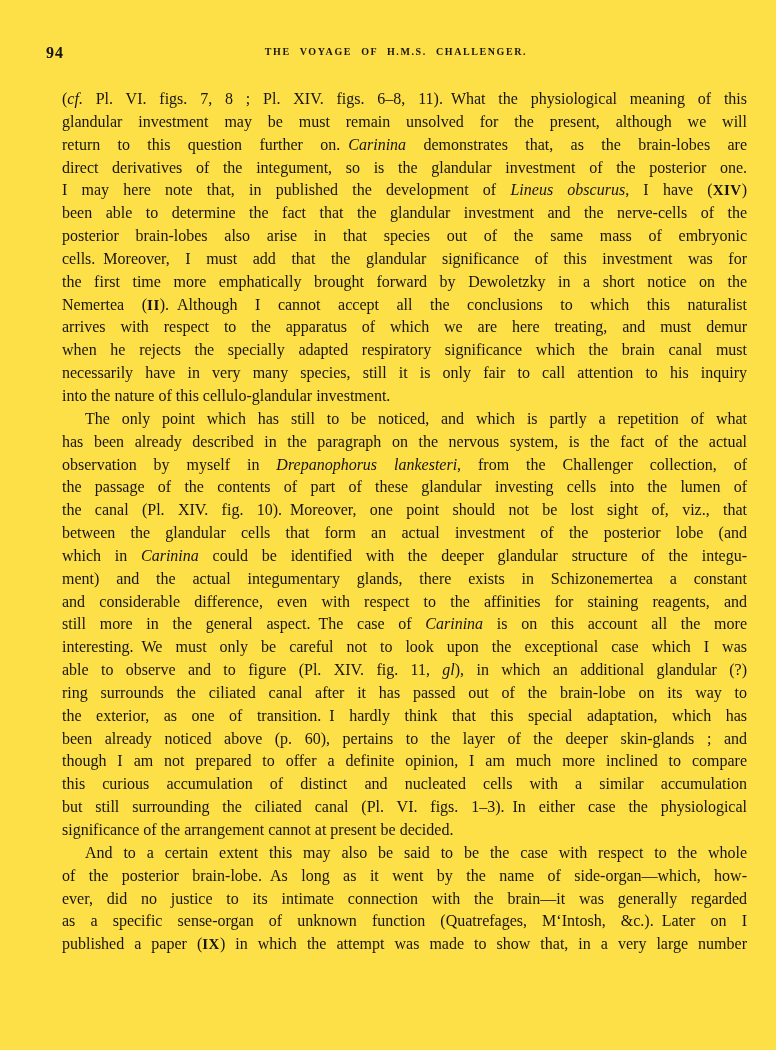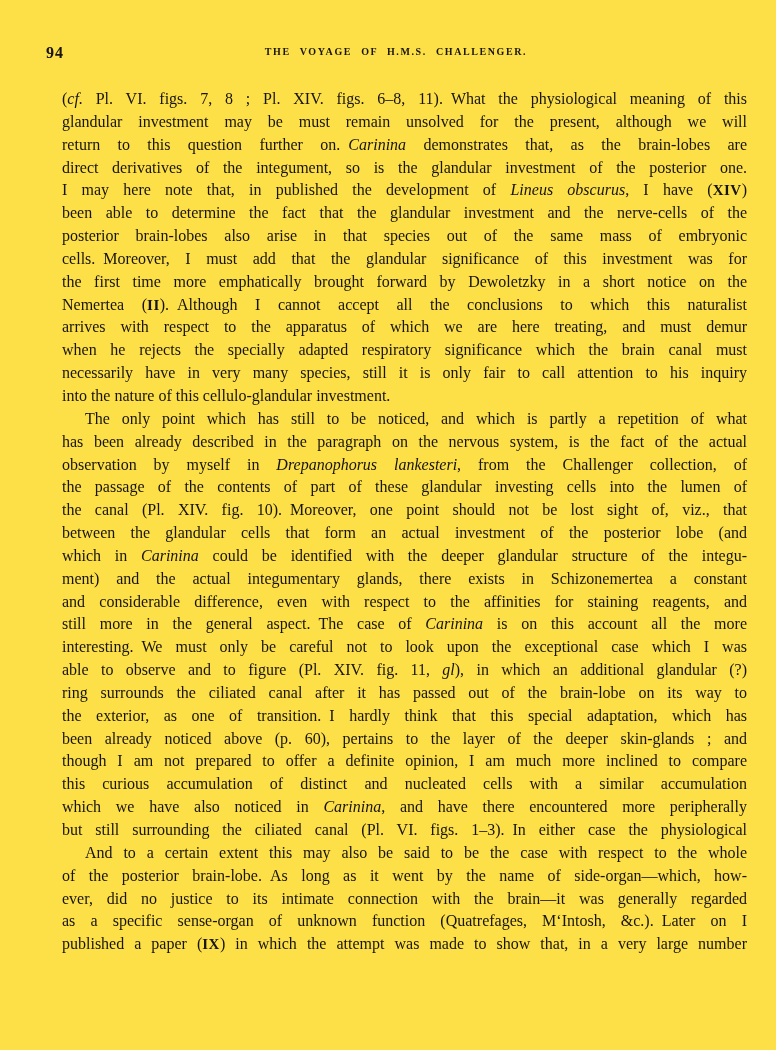--- a/index.html
+++ b/index.html
@@ -82,21 +82,21 @@
       <div class="line"><span>ment) and the actual integumentary glands, there exists in Schizonemertea a constant</span></div>
       <div class="line"><span>and considerable difference, even with respect to the affinities for staining reagents, and</span></div>
       <div class="line"><span>still more in the general aspect. The case of </span><span class="it">Carinina</span><span> is on this account all the more</span></div>
       <div class="line"><span>interesting. We must only be careful not to look upon the exceptional case which I was</span></div>
       <div class="line"><span>able to observe and to figure (Pl. XIV. fig. 11, </span><span class="it">gl</span><span>), in which an additional glandular (?)</span></div>
       <div class="line"><span>ring surrounds the ciliated canal after it has passed out of the brain-lobe on its way to</span></div>
       <div class="line"><span>the exterior, as one of transition. I hardly think that this special adaptation, which has</span></div>
       <div class="line"><span>been already noticed above (p. 60), pertains to the layer of the deeper skin-glands ; and</span></div>
       <div class="line"><span>though I am not prepared to offer a definite opinion, I am much more inclined to compare</span></div>
       <div class="line"><span>this curious accumulation of distinct and nucleated cells with a similar accumulation</span></div>
-      <div class="line"><span>which we have also noticed in </span><span class="it">Carinina</span><span>, and have there encountered more peripherally</span></div>
       <div class="line"><span>but still surrounding the ciliated canal (Pl. VI. figs. 1–3). In either case the physiological</span></div>
+      <div class="line endline"><span>significance of the arrangement cannot at present be decided.</span></div>
       <div class="line indent"><span>And to a certain extent this may also be said to be the case with respect to the whole</span></div>
       <div class="line"><span>of the posterior brain-lobe. As long as it went by the name of side-organ—which, how-</span></div>
       <div class="line"><span>ever, did no justice to its intimate connection with the brain—it was generally regarded</span></div>
       <div class="line"><span>as a specific sense-organ of unknown function (Quatrefages, M‘Intosh, &amp;c.). Later on I</span></div>
       <div class="line"><span>published a paper (</span><span class="bc">IX</span><span>) in which the attempt was made to show that, in a very large number</span></div>
     </div>
 </div>
 
 </body></html>

